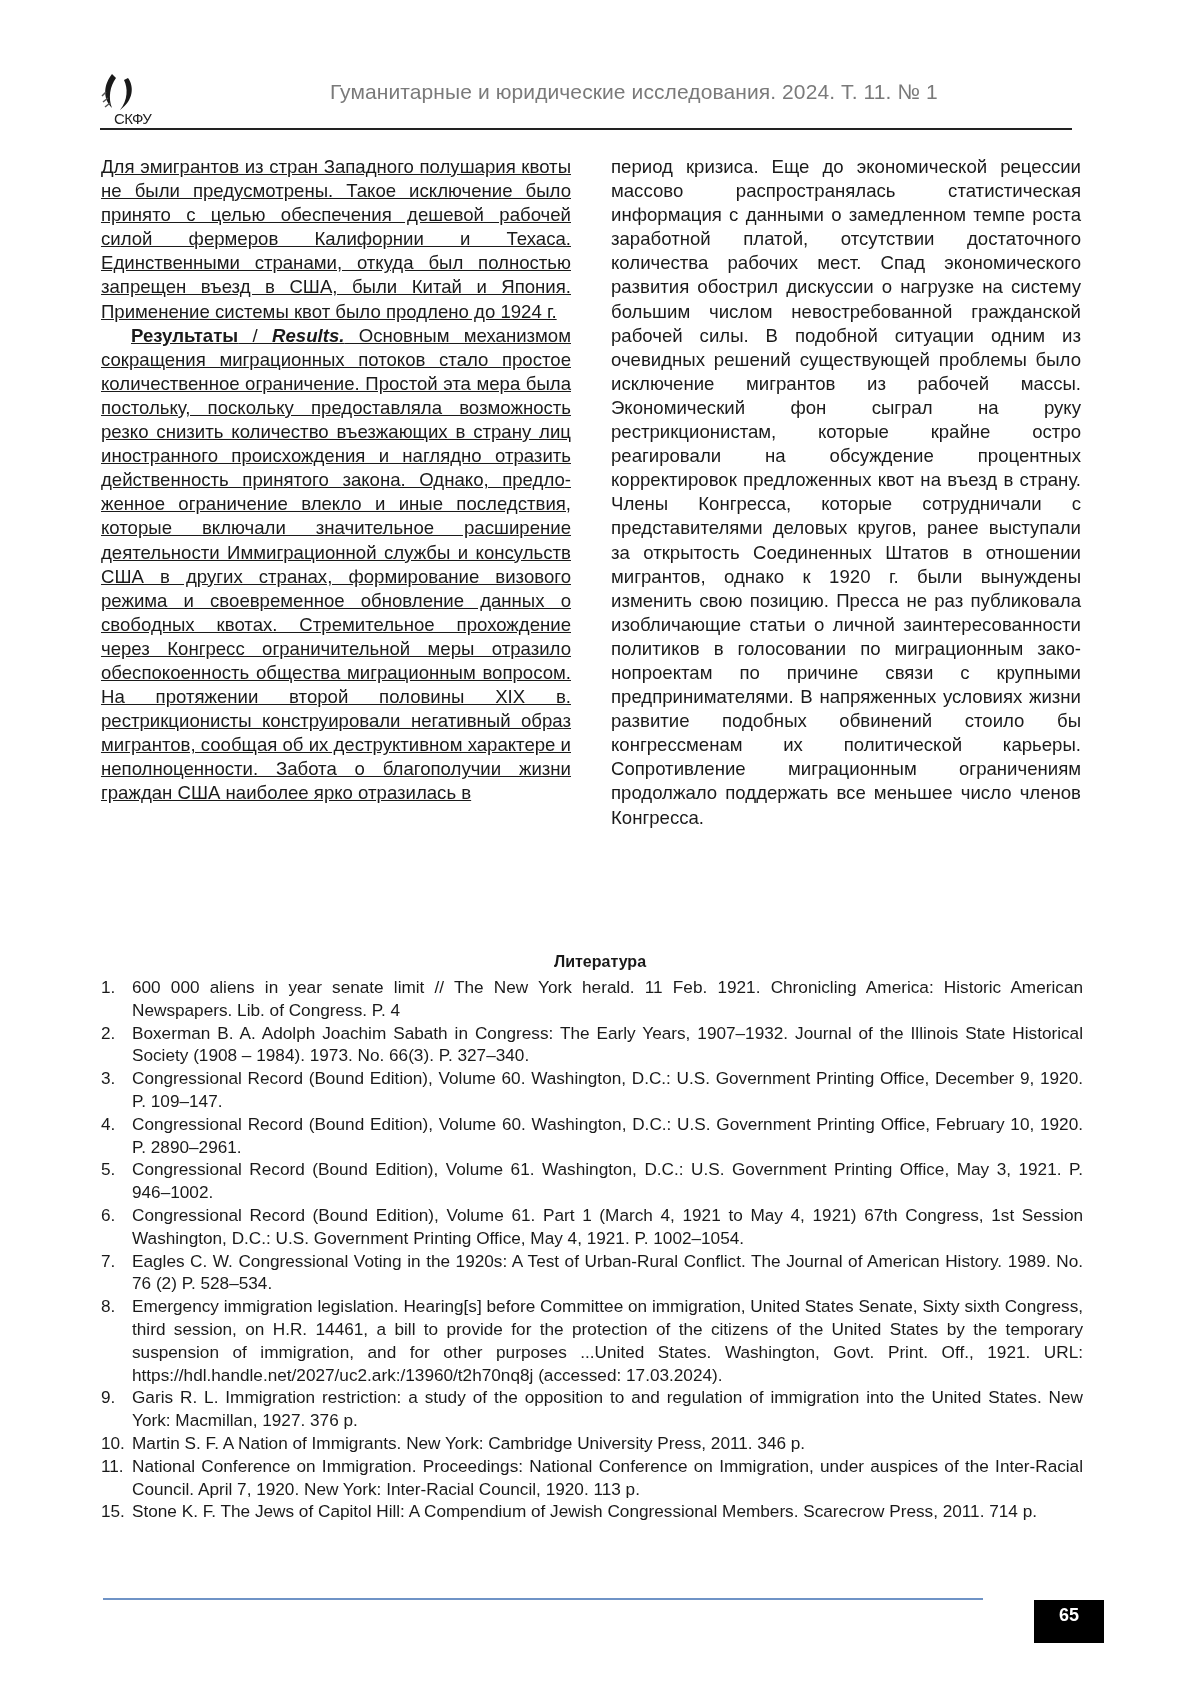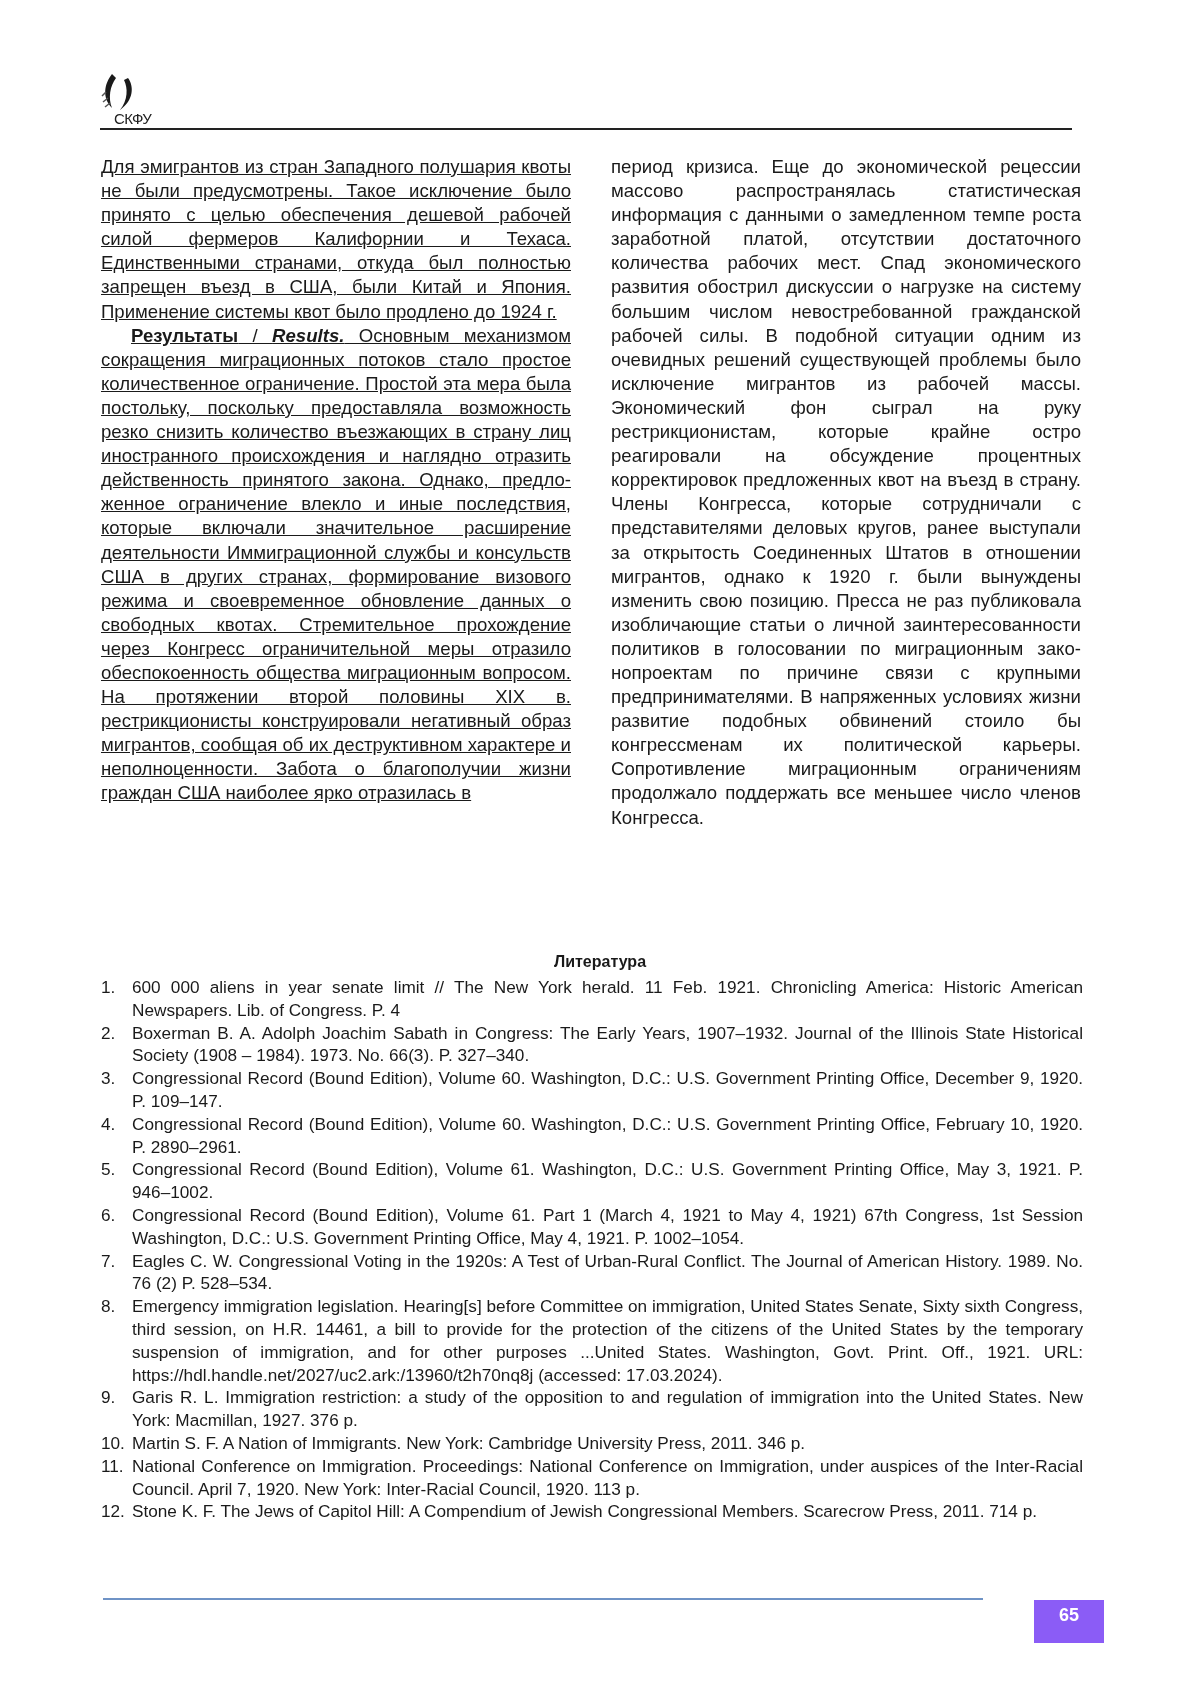--- a/index.html
+++ b/index.html
@@ -28,35 +28,36 @@
   .refs-title { position: absolute; left: 0; width: 1200px; top: 953px; text-align: center;
                 font-size: 16px; font-weight: bold; }
   .refs { position: absolute; left: 101px; top: 976px; width: 982px; list-style: none;
           margin: 0; padding: 0; font-size: 17.2px; line-height: 22.8px; }
   .refs li { position: relative; padding-left: 31px; text-align: justify; }
   .refs .num { position: absolute; left: 0; top: 0; }
 
   .footer-rule { position: absolute; left: 103px; top: 1598px; width: 880px; height: 2px;
                  background: #6f93c6; }
   .page-num-box { position: absolute; left: 1034px; top: 1600px; width: 70px; height: 43px;
-                  background: #8b5cf6; color: #ffffff; font-weight: bold; font-size: 18px;
+                  background: #000000; color: #ffffff; font-weight: bold; font-size: 18px;
                   text-align: center; line-height: 30px; }
 </style>
 </head>
 <body>
 
 <div class="header">
   <div class="logo">
     <svg width="60" height="48" viewBox="0 0 60 48">
       <path d="M12 2 C4 12, 2 26, 12 36 C8 26, 10 14, 16 6 Z" fill="#1a1a1a"></path>
       <path d="M28 6 C34 14, 34 28, 20 38 C28 28, 28 16, 24 8 Z" fill="#1a1a1a"></path>
       <path d="M6 20 L2 24 M8 26 L3 30 M10 31 L5 35" stroke="#555" stroke-width="1.5"></path>
     </svg>
     <span class="logo-text">СКФУ</span>
   </div>
+  <div class="journal-title">Гуманитарные и юридические исследования. 2024. Т. 11. № 1</div>
 </div>
 <div class="header-rule"></div>
 
 <div class="columns">
   <div class="col col-left">
     <p>Для эмигрантов из стран Западного полуша­рия квоты не были предусмотрены. Такое ис­ключение было принято с целью обеспечения дешевой рабочей силой фермеров Калифор­нии и Техаса. Единственными странами, отку­да был полностью запрещен въезд в США, были Китай и Япония. Применение системы квот было продлено до 1924 г.</p>
     <p class="indent"><span class="results-heading">Результаты</span><span> / </span><span class="results-en">Results.</span><span> Основным меха­низмом сокращения миграционных потоков стало простое количественное ограничение. Простой эта мера была постольку, поскольку предоставляла возможность резко снизить ко­личество въезжающих в страну лиц иностран­ного происхождения и наглядно отразить дей­ственность принятого закона. Однако, предло­женное ограничение влекло и иные послед­ствия, которые включали значительное расши­рение деятельности Иммиграционной службы и консульств США в других странах, формиро­вание визового режима и своевременное об­новление данных о свободных квотах. Стреми­тельное прохождение через Конгресс ограни­чительной меры отразило обеспокоенность общества миграционным вопросом. На протя­жении второй половины XIX в. рестрикциони­сты конструировали негативный образ мигран­тов, сообщая об их деструктивном характере и неполноценности. Забота о благополучии жиз­ни граждан США наиболее ярко отразилась в</span></p>
   </div>
   <div class="col col-right">
     <p>период кризиса. Еще до экономической рецес­сии массово распространялась статистическая информация с данными о замедленном темпе роста заработной платой, отсутствии доста­точного количества рабочих мест. Спад эконо­мического развития обострил дискуссии о нагрузке на систему большим числом невос­требованной гражданской рабочей силы. В по­добной ситуации одним из очевидных решений существующей проблемы было исключение мигрантов из рабочей массы. Экономический фон сыграл на руку рестрикционистам, кото­рые крайне остро реагировали на обсуждение процентных корректировок предложенных квот на въезд в страну. Члены Конгресса, которые сотрудничали с представителями деловых кру­гов, ранее выступали за открытость Соединен­ных Штатов в отношении мигрантов, однако к 1920 г. были вынуждены изменить свою пози­цию. Пресса не раз публиковала изобличаю­щие статьи о личной заинтересованности по­литиков в голосовании по миграционным зако­нопроектам по причине связи с крупными предпринимателями. В напряженных условиях жизни развитие подобных обвинений стоило бы конгрессменам их политической карьеры. Сопротивление миграционным ограничениям продолжало поддержать все меньшее число членов Конгресса.</p>
@@ -69,17 +70,17 @@
   <li><span class="num">2.</span><span>Boxerman B. A. Adolph Joachim Sabath in Congress: The Early Years, 1907–1932. Journal of the Illinois State Historical Society (1908 – 1984). 1973. No.  66(3). P. 327–340.</span></li>
   <li><span class="num">3.</span><span>Congressional Record (Bound Edition), Volume 60. Washington, D.C.: U.S. Government Printing Office, December 9, 1920. P. 109–147.</span></li>
   <li><span class="num">4.</span><span>Congressional Record (Bound Edition), Volume 60. Washington, D.C.: U.S. Government Printing Office, February 10, 1920. P. 2890–2961.</span></li>
   <li><span class="num">5.</span><span>Congressional Record (Bound Edition), Volume 61. Washington, D.C.: U.S. Government Printing Office, May 3, 1921. P. 946–1002.</span></li>
   <li><span class="num">6.</span><span>Congressional Record (Bound Edition), Volume 61. Part 1 (March 4, 1921 to May 4, 1921) 67th Con­gress, 1st Session Washington, D.C.: U.S. Government Printing Office, May 4, 1921. P. 1002–1054.</span></li>
   <li><span class="num">7.</span><span>Eagles C. W. Congressional Voting in the 1920s: A Test of Urban-Rural Conflict. The Journal of American History. 1989. No. 76 (2) P. 528–534.</span></li>
   <li><span class="num">8.</span><span>Emergency immigration legislation. Hearing[s] before Committee on immigration, United States Senate, Sixty sixth Congress, third session, on H.R. 14461, a bill to provide for the protection of the citizens of the United States by the temporary suspension of immigration, and for other purposes ...United States. Washington, Govt. Print. Off., 1921. URL: https://hdl.handle.net/2027/uc2.ark:/13960/t2h70nq8j (ac­cessed: 17.03.2024).</span></li>
   <li><span class="num">9.</span><span>Garis R. L. Immigration restriction: a study of the opposition to and regulation of immigration into the Unit­ed States. New York: Macmillan, 1927. 376 p.</span></li>
   <li><span class="num">10.</span><span>Martin S. F. A Nation of Immigrants. New York: Cambridge University Press, 2011. 346 p.</span></li>
   <li><span class="num">11.</span><span>National Conference on Immigration. Proceedings: National Conference on Immigration, under auspices of the Inter-Racial Council. April 7, 1920. New York: Inter-Racial Council, 1920. 113 p.</span></li>
-  <li><span class="num">12.</span><span>Stone K. F. The Jews of Capitol Hill: A Compendium of Jewish Congressional Members. Scarecrow Press, 2011. 714 p.</span></li>
+  <li><span class="num">15.</span><span>Stone K. F. The Jews of Capitol Hill: A Compendium of Jewish Congressional Members. Scarecrow Press, 2011. 714 p.</span></li>
 </ol>
 
 <div class="footer-rule"></div>
 <div class="page-num-box">65</div>
 
 </body></html>

